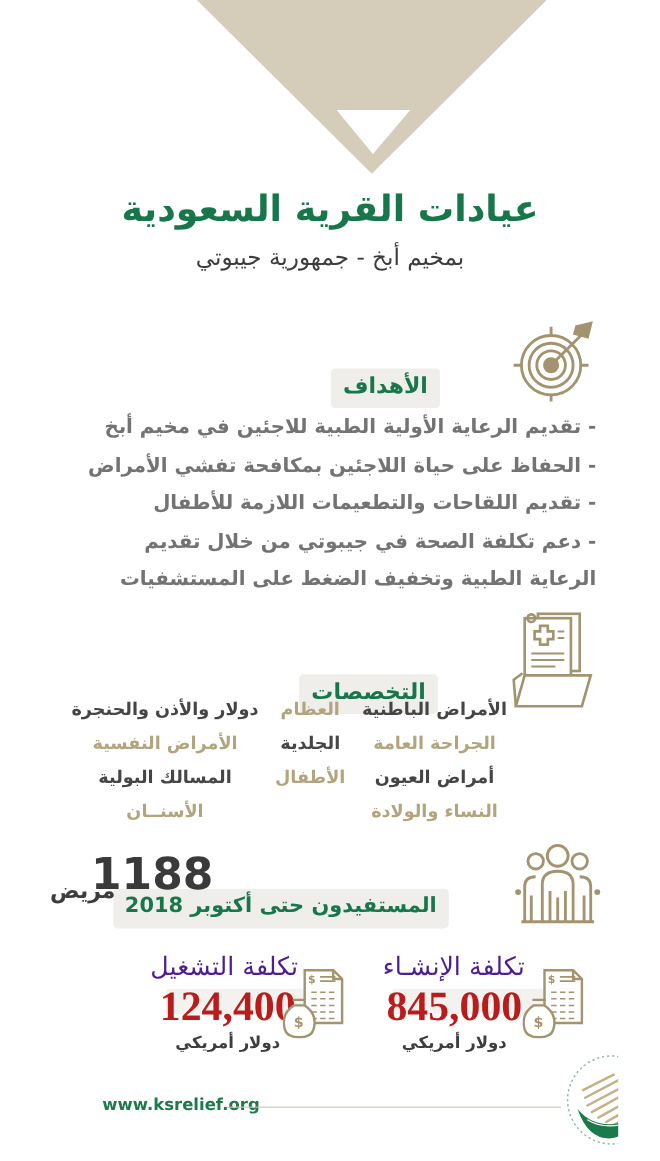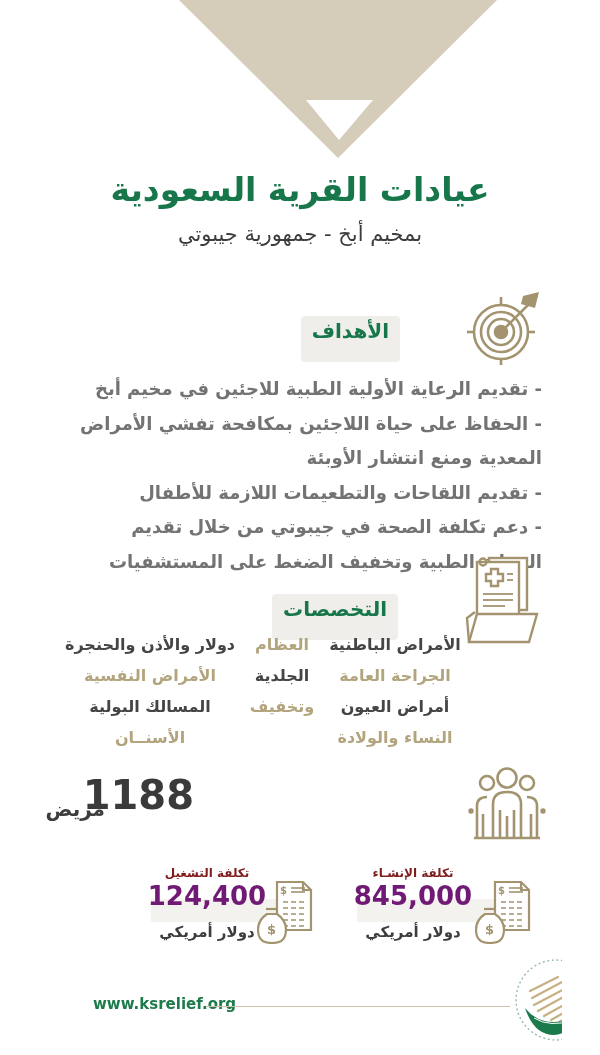--- a/index.html
+++ b/index.html
@@ -18,21 +18,21 @@
   }
   .subtitle{
     position:absolute;top:222px;left:0;width:100%;
     text-align:center;direction:rtl;
     font-size:21px;font-weight:normal;color:#3c3c3c;
   }
   
   .pill{
     position:absolute;background:#efeeea;color:#17774a;
     font-weight:bold;font-size:20px;line-height:26px;
-    padding:2px 11px 18px;border-radius:4px;direction:rtl;white-space:nowrap;
+    padding:2px 11px 8px;border-radius:4px;direction:rtl;white-space:nowrap;margin-top:19px;
   }
   .icon{position:absolute;}
   
   .obj-lines{
     position:absolute;top:372px;right:20px;
     direction:rtl;text-align:right;
     font-size:18px;font-weight:bold;color:#737373;
     line-height:34.5px;white-space:nowrap;
   }
   
@@ -53,23 +53,23 @@
   .benef-unit{
     position:absolute;top:797px;right:457px;
     font-size:20px;font-weight:bold;color:#3d3d3d;direction:rtl;
   }
   
   .cost-block{position:absolute;top:866px;height:82px;}
   #cost-construction{left:311px;width:184px;}
   #cost-operation{left:105px;width:172px;}
   .cost-band{position:absolute;top:33px;left:8px;right:8px;height:23px;background:#f3f2ee;}
   .cost-texts{position:absolute;left:0;top:0;width:128px;text-align:center;}
-  .cost-label{font-size:12px;font-weight:bold;color:#7f1d1d;direction:rtl;white-space:nowrap;}
-  .cost-amount{font-size:26px;font-weight:bold;color:#701a75;direction:ltr;margin-top:1px;}
-  .cost-currency{font-size:15px;font-weight:bold;color:#3d3d3d;direction:rtl;margin-top:12px;white-space:nowrap;}
+  .cost-label{font-size:23px;font-weight:normal;color:#4c1d95;direction:rtl;white-space:nowrap;}
+  .cost-amount{font-size:38px;font-weight:bold;color:#b91c1c;direction:ltr;margin-top:1px;font-family:Liberation Serif, serif;}
+  .cost-currency{font-size:15px;font-weight:bold;color:#3d3d3d;direction:rtl;margin-top:2px;white-space:nowrap;}
   .cost-icon{position:absolute;right:0;top:14px;}
   
   .site-url{
     position:absolute;left:55px;top:995px;
     font-size:15px;font-weight:bold;color:#1c7a4b;text-decoration:none;
   }
   .footer-line{position:absolute;left:168px;top:1006px;width:304px;height:1px;background:#cdc3ab;}
   .logo{position:absolute;left:476px;top:958px;}
 </style>
 </head>
@@ -96,21 +96,20 @@
       <line x1="36" y1="68" x2="36" y2="75"></line>
       <line x1="2" y1="42" x2="10" y2="42"></line>
       <line x1="62" y1="42" x2="70" y2="42"></line>
       <line x1="37" y1="41" x2="64" y2="14"></line>
     </g>
     <polygon points="58,6 74,2 70,18 56,14" fill="#a3946f"></polygon>
   </svg>
   <div class="obj-lines">
     <div>- تقديم الرعاية الأولية الطبية للاجئين في مخيم أبخ</div>
     <div>- الحفاظ على حياة اللاجئين بمكافحة تفشي الأمراض</div>
-    <div>المعدية ومنع انتشار الأوبئة</div>
     <div>- تقديم اللقاحات والتطعيمات اللازمة للأطفال</div>
     <div>- دعم تكلفة الصحة في جيبوتي من خلال تقديم</div>
     <div>الرعاية الطبية وتخفيف الضغط على المستشفيات</div>
   </div>
 
   <div class="pill" style="top:594px;right:164px;">التخصصات</div>
   <svg class="icon" style="left:425px;top:556px;" width="80" height="90" viewBox="0 0 80 90">
     <g stroke="#a3946f" stroke-width="2.4" fill="#ffffff">
       <rect x="26" y="2" width="38" height="52"></rect>
       <rect x="14" y="6" width="42" height="58"></rect>
@@ -126,27 +125,28 @@
     </g>
   </svg>
   <div class="spec-grid">
     <div class="spec-item dark">الأمراض الباطنية</div>
     <div class="spec-item tan">العظام</div>
     <div class="spec-item dark">دولار والأذن والحنجرة</div>
     <div class="spec-item tan">الجراحة العامة</div>
     <div class="spec-item dark">الجلدية</div>
     <div class="spec-item tan">الأمراض النفسية</div>
     <div class="spec-item dark">أمراض العيون</div>
-    <div class="spec-item tan">وتخفيف</div>
+    <div class="spec-item tan">الأطفال</div>
     <div class="spec-item dark">المسالك البولية</div>
     <div class="spec-item tan">النساء والولادة</div>
     <div class="spec-item"></div>
     <div class="spec-item tan">الأسنــان</div>
   </div>
 
+  <div class="pill" style="top:789px;right:154px;font-size:19px;">المستفيدون حتى أكتوبر 2018</div>
   <svg class="icon" style="left:424px;top:762px;" width="88" height="88" viewBox="0 0 88 88">
     <g stroke="#a3946f" stroke-width="2.6" fill="none">
       <circle cx="25" cy="21" r="7"></circle>
       <path d="M15,76 V44 Q15,35 25,35"></path>
       <line x1="21" y1="52" x2="21" y2="76"></line>
       <circle cx="65" cy="21" r="7"></circle>
       <path d="M75,76 V44 Q75,35 65,35"></path>
       <line x1="69" y1="52" x2="69" y2="76"></line>
       <circle cx="45" cy="16" r="9.5" fill="#ffffff"></circle>
       <path d="M31,76 V42 Q31,30 45,30 Q59,30 59,42 V76" fill="#ffffff"></path>

